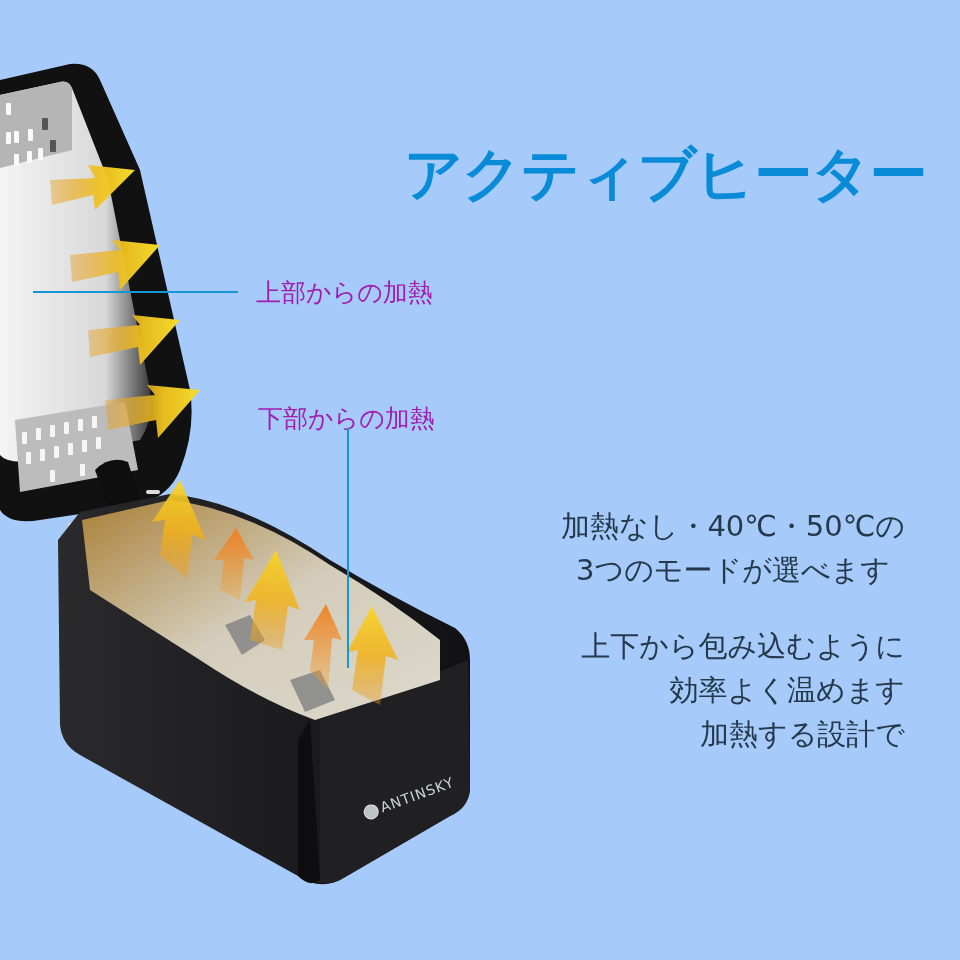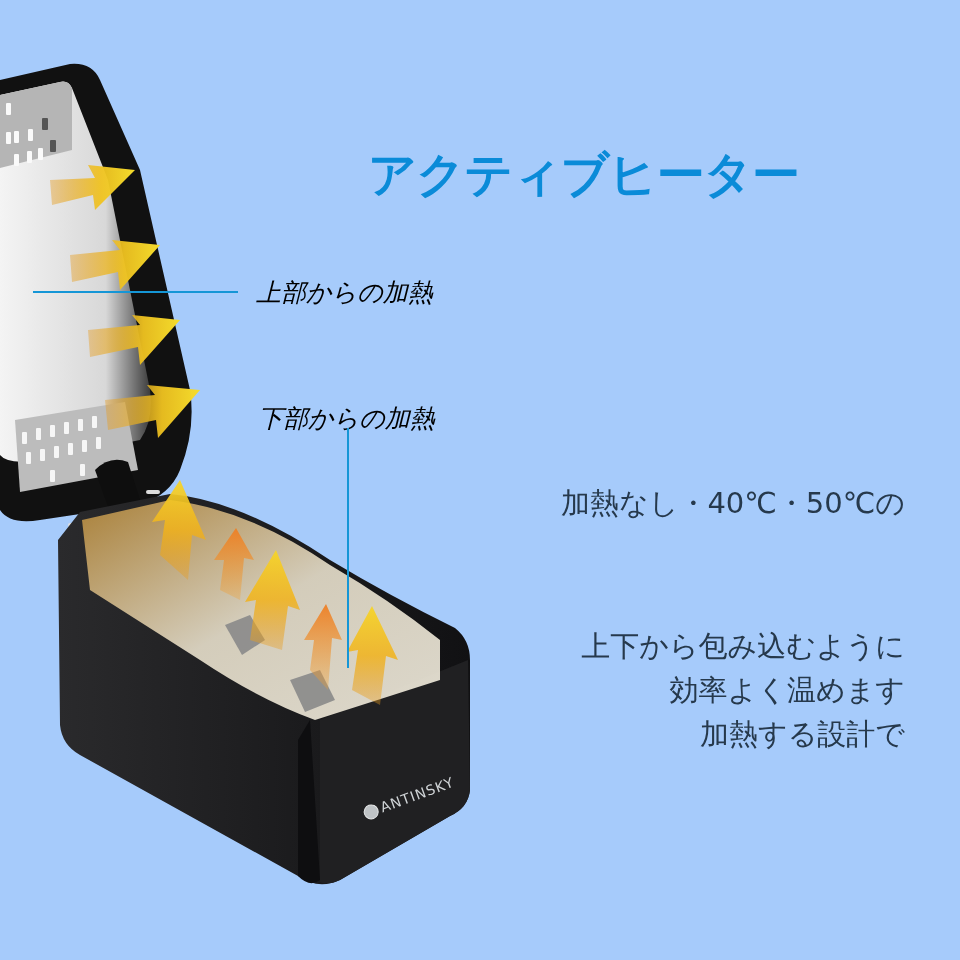--- a/index.html
+++ b/index.html
@@ -5,39 +5,38 @@
   html, body { margin: 0; padding: 0; }
   body {
     width: 960px; height: 960px; overflow: hidden;
     background: #a6cbfb;
     font-family: "DejaVu Sans", "Liberation Sans", sans-serif;
     position: relative;
   }
   .stage { position: absolute; inset: 0; }
   .product { position: absolute; left: 0; top: 0; width: 520px; height: 960px; }
   .title {
-    position: absolute; left: 368px; top: 134px; width: 530px;
-    font-size: 48px; font-weight: bold; color: #0a8bd8;
+    position: absolute; left: 404px; top: 134px; width: 530px;
+    font-size: 58px; font-weight: bold; color: #0a8bd8;
     letter-spacing: -1px; white-space: nowrap; line-height: 80px;
   }
   .callout {
-    position: absolute; font-size: 25px; color: #000000; white-space: nowrap;
+    position: absolute; font-size: 25px; color: #a21caf; white-space: nowrap;
     line-height: 30px;
-    font-style: italic;
   }
   .callout.top { left: 256px; top: 278px; }
   .callout.bottom { left: 258px; top: 404px; }
   .pointer { position: absolute; background: #1596d6; }
   .pointer.h { left: 33px; top: 291px; width: 205px; height: 2px; }
   .pointer.v { left: 347px; top: 428px; width: 2px; height: 240px; }
   .body-text {
     position: absolute; right: 55px; color: #26394c;
     font-size: 29px; line-height: 44px; text-align: right; white-space: nowrap;
   }
-  .body-text.modes { top: 481px; text-align: center; }
+  .body-text.modes { top: 504px; text-align: center; }
   .body-text.design { top: 624px; margin-left: 44px; }
   .body-text div { display: block; }
   .brand {
     position: absolute; left: 364px; top: 806px;
     transform: rotate(-20deg); transform-origin: left center;
     color: #cfd3d6; font-size: 14px; letter-spacing: 1px; white-space: nowrap;
     display: flex; align-items: center; gap: 3px;
   }
   .brand-logo {
     width: 15px; height: 15px; border-radius: 50%;
@@ -159,20 +158,21 @@
   <div class="title">アクティブヒーター</div>
 
   <div class="pointer h"></div>
   <div class="callout top">上部からの加熱</div>
 
   <div class="callout bottom">下部からの加熱</div>
   <div class="pointer v"></div>
 
   <div class="body-text modes">
     <div>加熱なし・40℃・50℃の</div>
+    <div>3つのモードが選べます</div>
   </div>
 
   <div class="body-text design">
     <div>上下から包み込むように</div>
     <div>効率よく温めます</div>
     <div>加熱する設計で</div>
   </div>
 </div>
 
 </body></html>

